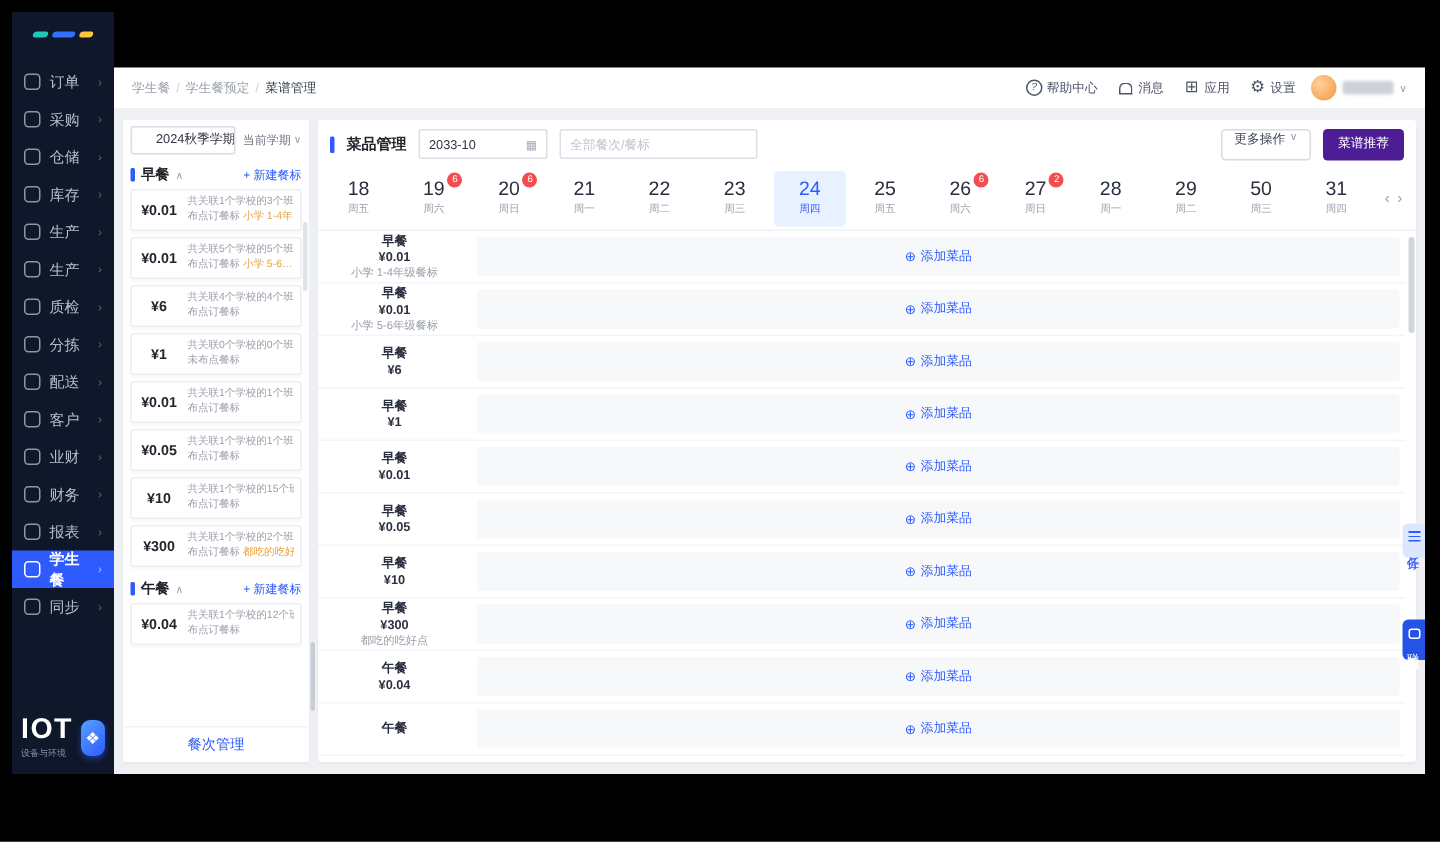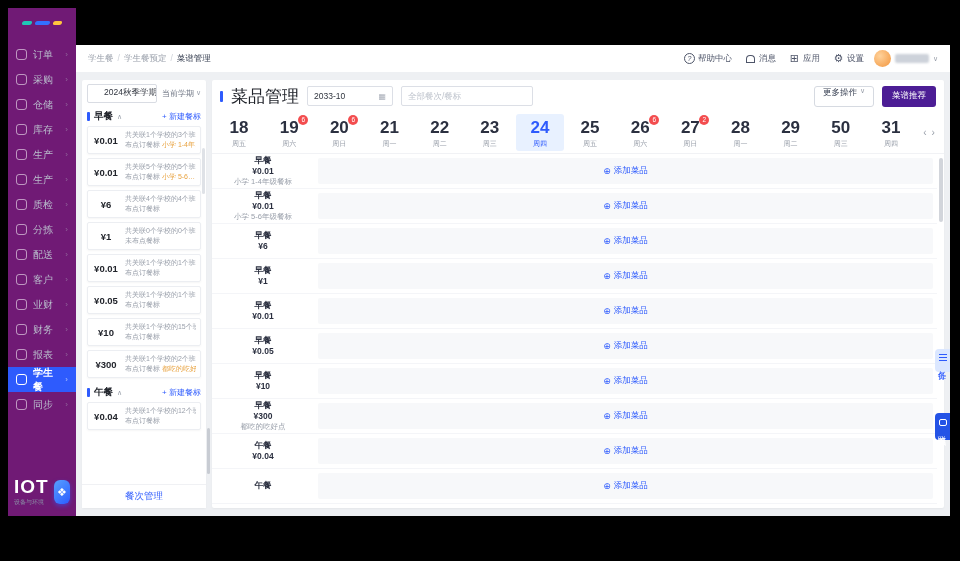--- a/index.html
+++ b/index.html
@@ -1,20 +1,20 @@
 <!DOCTYPE html>
 <html><head>
 <meta charset="utf-8">
 <style>
   *{box-sizing:border-box;margin:0;padding:0}
   html,body{width:960px;height:561px;background:#000;overflow:hidden;
     font-family:"Liberation Sans","DejaVu Sans",sans-serif}
   .app{position:absolute;left:8px;top:8px;width:942px;height:508px;overflow:hidden;background:#000}
   
-  .sidebar{position:absolute;left:0;top:0;width:68px;height:100%;background:#701a75;z-index:3}
+  .sidebar{position:absolute;left:0;top:0;width:68px;height:100%;background:#0f172a;z-index:3}
   .sb-logo{display:flex;align-items:center;justify-content:center;gap:3px;height:30px}
   .dash{display:block;height:4px;border-radius:2px;transform:skewX(-18deg)}
   .d1{width:10px;background:#1fc7b6}.d2{width:15px;background:#3370ff}.d3{width:9px;background:#ffc53d}
   .menu{margin-top:4px}
   .mi{display:flex;align-items:center;gap:6px;height:25px;padding:0 8px;color:#b9becc;font-size:10px;cursor:pointer}
   .mi-icon{width:11px;height:11px;border:1px solid rgba(255,255,255,.55);border-radius:3px;flex:none}
   .mi-caret{margin-left:auto;font-size:8px;opacity:.45}
   .mi.active{background:#2e5bfd;color:#fff;font-weight:bold}
   .mi.active .mi-icon{border-color:#fff}
   .sb-iot{position:absolute;bottom:0;left:0;right:0;height:48px;display:flex;align-items:center;gap:5px;padding:0 6px}
@@ -65,35 +65,35 @@
   .mc-l1,.mc-l2{white-space:nowrap;overflow:hidden}
   .mc-tag{color:#e8a23f}
   .panel-foot{position:absolute;left:0;right:0;bottom:0;height:24px;display:flex;align-items:center;justify-content:center;
     border-top:1px solid #f0f1f4;background:#fff;color:#2e5bfd;font-size:9.5px;cursor:pointer}
   .lp-thumb{position:absolute;right:1px;top:68px;width:3px;height:46px;background:#dfe2e7;border-radius:2px}
   .gap-thumb{position:absolute;left:199px;top:420px;width:3px;height:46px;background:#c8ccd3;border-radius:2px}
   
   .panel-main{left:204px;top:72px;right:6px;height:428px}
   .mp-head{display:flex;align-items:center;gap:8px;height:32px;padding:0 8px}
   .sec-bar.big{height:11px}
-  .mp-title{font-size:17px;font-weight:normal;color:#22252c;white-space:nowrap}
+  .mp-title{font-size:10px;font-weight:bold;color:#22252c;white-space:nowrap}
   .date-input{display:flex;align-items:center;justify-content:space-between;width:86px;height:20px;border:1px solid #dcdfe6;
     border-radius:2px;padding:0 6px;font-size:8.5px;color:#30353f;cursor:pointer}
   .cal-ic{font-size:8px;color:#a8adb8}
   .search-input{width:132px;height:20px;border:1px solid #dcdfe6;border-radius:2px;padding:0 6px;font-size:8.5px;color:#30353f;outline:none}
   .search-input::placeholder{color:#bfc4cd}
   .spacer{flex:1}
   .btn-ghost{display:flex;align-items:flex-start;gap:3px;height:21px;padding:0 8px;border:1px solid #d6dae1;border-radius:3px;
     background:#fff;font-size:8.5px;color:#3a4254;cursor:pointer;white-space:nowrap}
   .btn-primary{height:21px;padding:0 10px;border:none;border-radius:3px;background:#4c1d95;color:#fff;font-size:8.5px;cursor:pointer;white-space:nowrap}
   .cal-row{display:flex;height:42px;padding:0 2px;border-bottom:1px solid #f1f2f5}
   .days{flex:1;display:flex}
   .day{flex:1;position:relative;text-align:center;padding-top:5px;margin:2px 1px;border-radius:3px;cursor:pointer}
   .day.sel{background:#e8f1ff}
-  .day-num{font-size:17px;font-weight:bold;color:#2b3040;line-height:1.1}
+  .day-num{font-size:13px;font-weight:normal;color:#2b3040;line-height:1.1}
   .day-wk{font-size:7px;color:#9aa0ab;margin-top:1px}
   .day.sel .day-num,.day.sel .day-wk{color:#2e5bfd}
   .day-badge{position:absolute;top:1px;right:5px;min-width:10px;height:10px;line-height:10px;padding:0 1px;border-radius:5px;
     background:#f34d4f;color:#fff;font-size:6.5px}
   .cal-arrows{width:26px;display:flex;align-items:center;justify-content:center;gap:5px;color:#9aa0ab;font-size:10px}
   .cal-arrows span{cursor:pointer}
   .rows{position:absolute;left:0;right:7px;top:74px;bottom:0;overflow:hidden}
   .mrow{display:flex;align-items:center;height:35px;border-bottom:1px solid #f4f5f8}
   .mrow-left{width:102px;flex:none;text-align:center;line-height:1.3}
   .mr-meal,.mr-price{font-size:8.5px;font-weight:bold;color:#2b3040}

